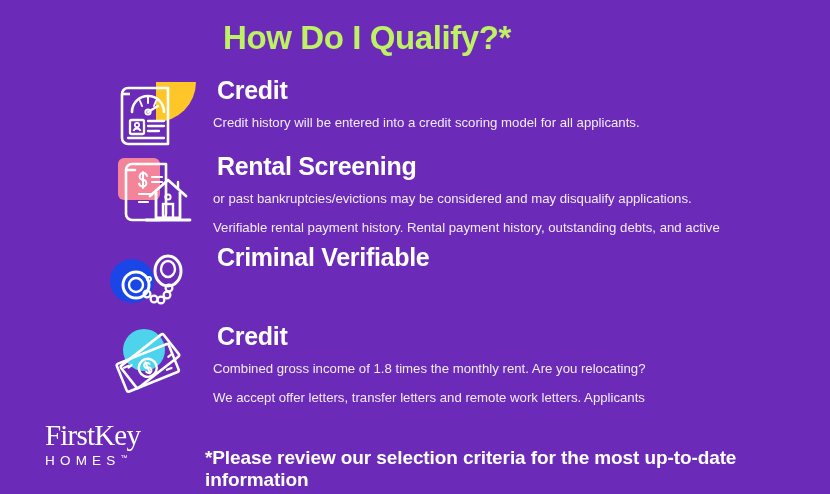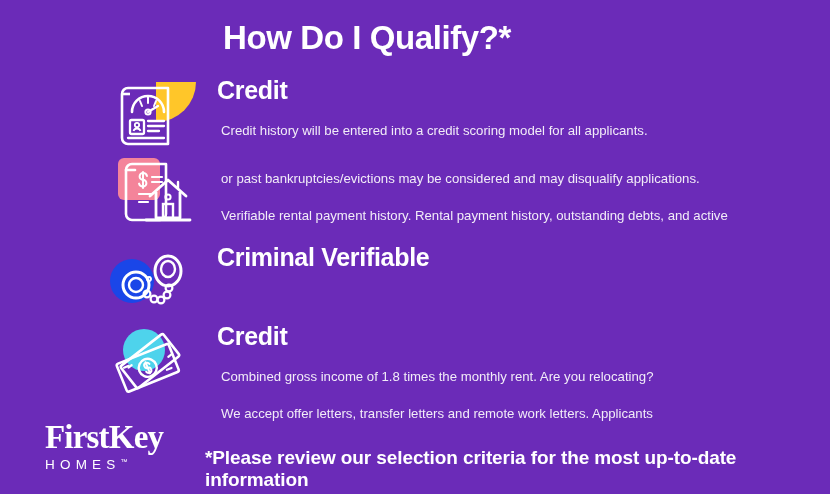--- a/index.html
+++ b/index.html
@@ -18,21 +18,21 @@
     overflow: hidden;
   }
 
   
   .title {
     position: absolute;
     top: 20px;
     left: 0;
     width: 734px;
     text-align: center;
-    color: #ffffff;
+    color: #bef264;
     font-size: 33px;
     font-weight: bold;
     letter-spacing: -0.4px;
     line-height: 1.1;
   }
 
   
   .section {
     position: absolute;
     left: 110px;
@@ -60,37 +60,37 @@
     font-size: 25px;
     font-weight: bold;
     letter-spacing: -0.3px;
     line-height: 1.12;
     margin: 0 0 7px 12px;
   }
   .para {
     color: #f2ecf8;
     font-size: 13.2px;
     line-height: 1.62;
-    margin: 16px;
+    margin: 8px;
     max-width: 530px;
   }
   .para.wide { max-width: 525px; }
 
   
   .footer-logo {
     position: absolute;
     left: 45px;
     top: 421px;
     width: 160px;
     color: #ffffff;
   }
   .logo-word {
     font-family: "Liberation Serif", serif;
-    font-size: 33px;
-    font-weight: bold;
+    font-size: 29px;
+    font-weight: normal;
     letter-spacing: -0.8px;
     line-height: 1;
   }
   .logo-sub {
     font-family: "Liberation Sans", sans-serif;
     font-size: 13.5px;
     font-weight: normal;
     letter-spacing: 5.2px;
     margin-top: 3px;
     position: relative;
@@ -162,20 +162,21 @@
 
         <path d="M40 44 L58 28 L76 44" fill="none" stroke="#ffffff" stroke-width="2.8" stroke-linejoin="round" stroke-linecap="round"></path>
         <path d="M46 40 v26 h24 v-26" fill="none" stroke="#ffffff" stroke-width="2.8" stroke-linejoin="round"></path>
         <rect x="53" y="52" width="10" height="14" fill="none" stroke="#ffffff" stroke-width="2.4"></rect>
         <circle cx="58" cy="45" r="2.6" fill="none" stroke="#ffffff" stroke-width="2"></circle>
         <path d="M36 68 h44" stroke="#ffffff" stroke-width="2.8" stroke-linecap="round"></path>
         <path d="M68 30 v6" stroke="#ffffff" stroke-width="2.4" stroke-linecap="round"></path>
       </svg>
     </div>
     <div class="sec-body">
+      <div class="heading">Rental Screening</div>
       <p class="para wide">or past bankruptcies/evictions may be considered and may disqualify applications.</p>
       <p class="para wide">Verifiable rental payment history. Rental payment history, outstanding debts, and active</p>
     </div>
   </div>
 
   <div class="section sec-criminal">
     <div class="icon-wrap">
       <svg width="90" height="78" viewBox="0 0 90 78">
 
         <path d="M22 16 a22 22 0 0 1 0 44 a22 22 0 0 1 0 -44 z" fill="#1A46E8"></path>

